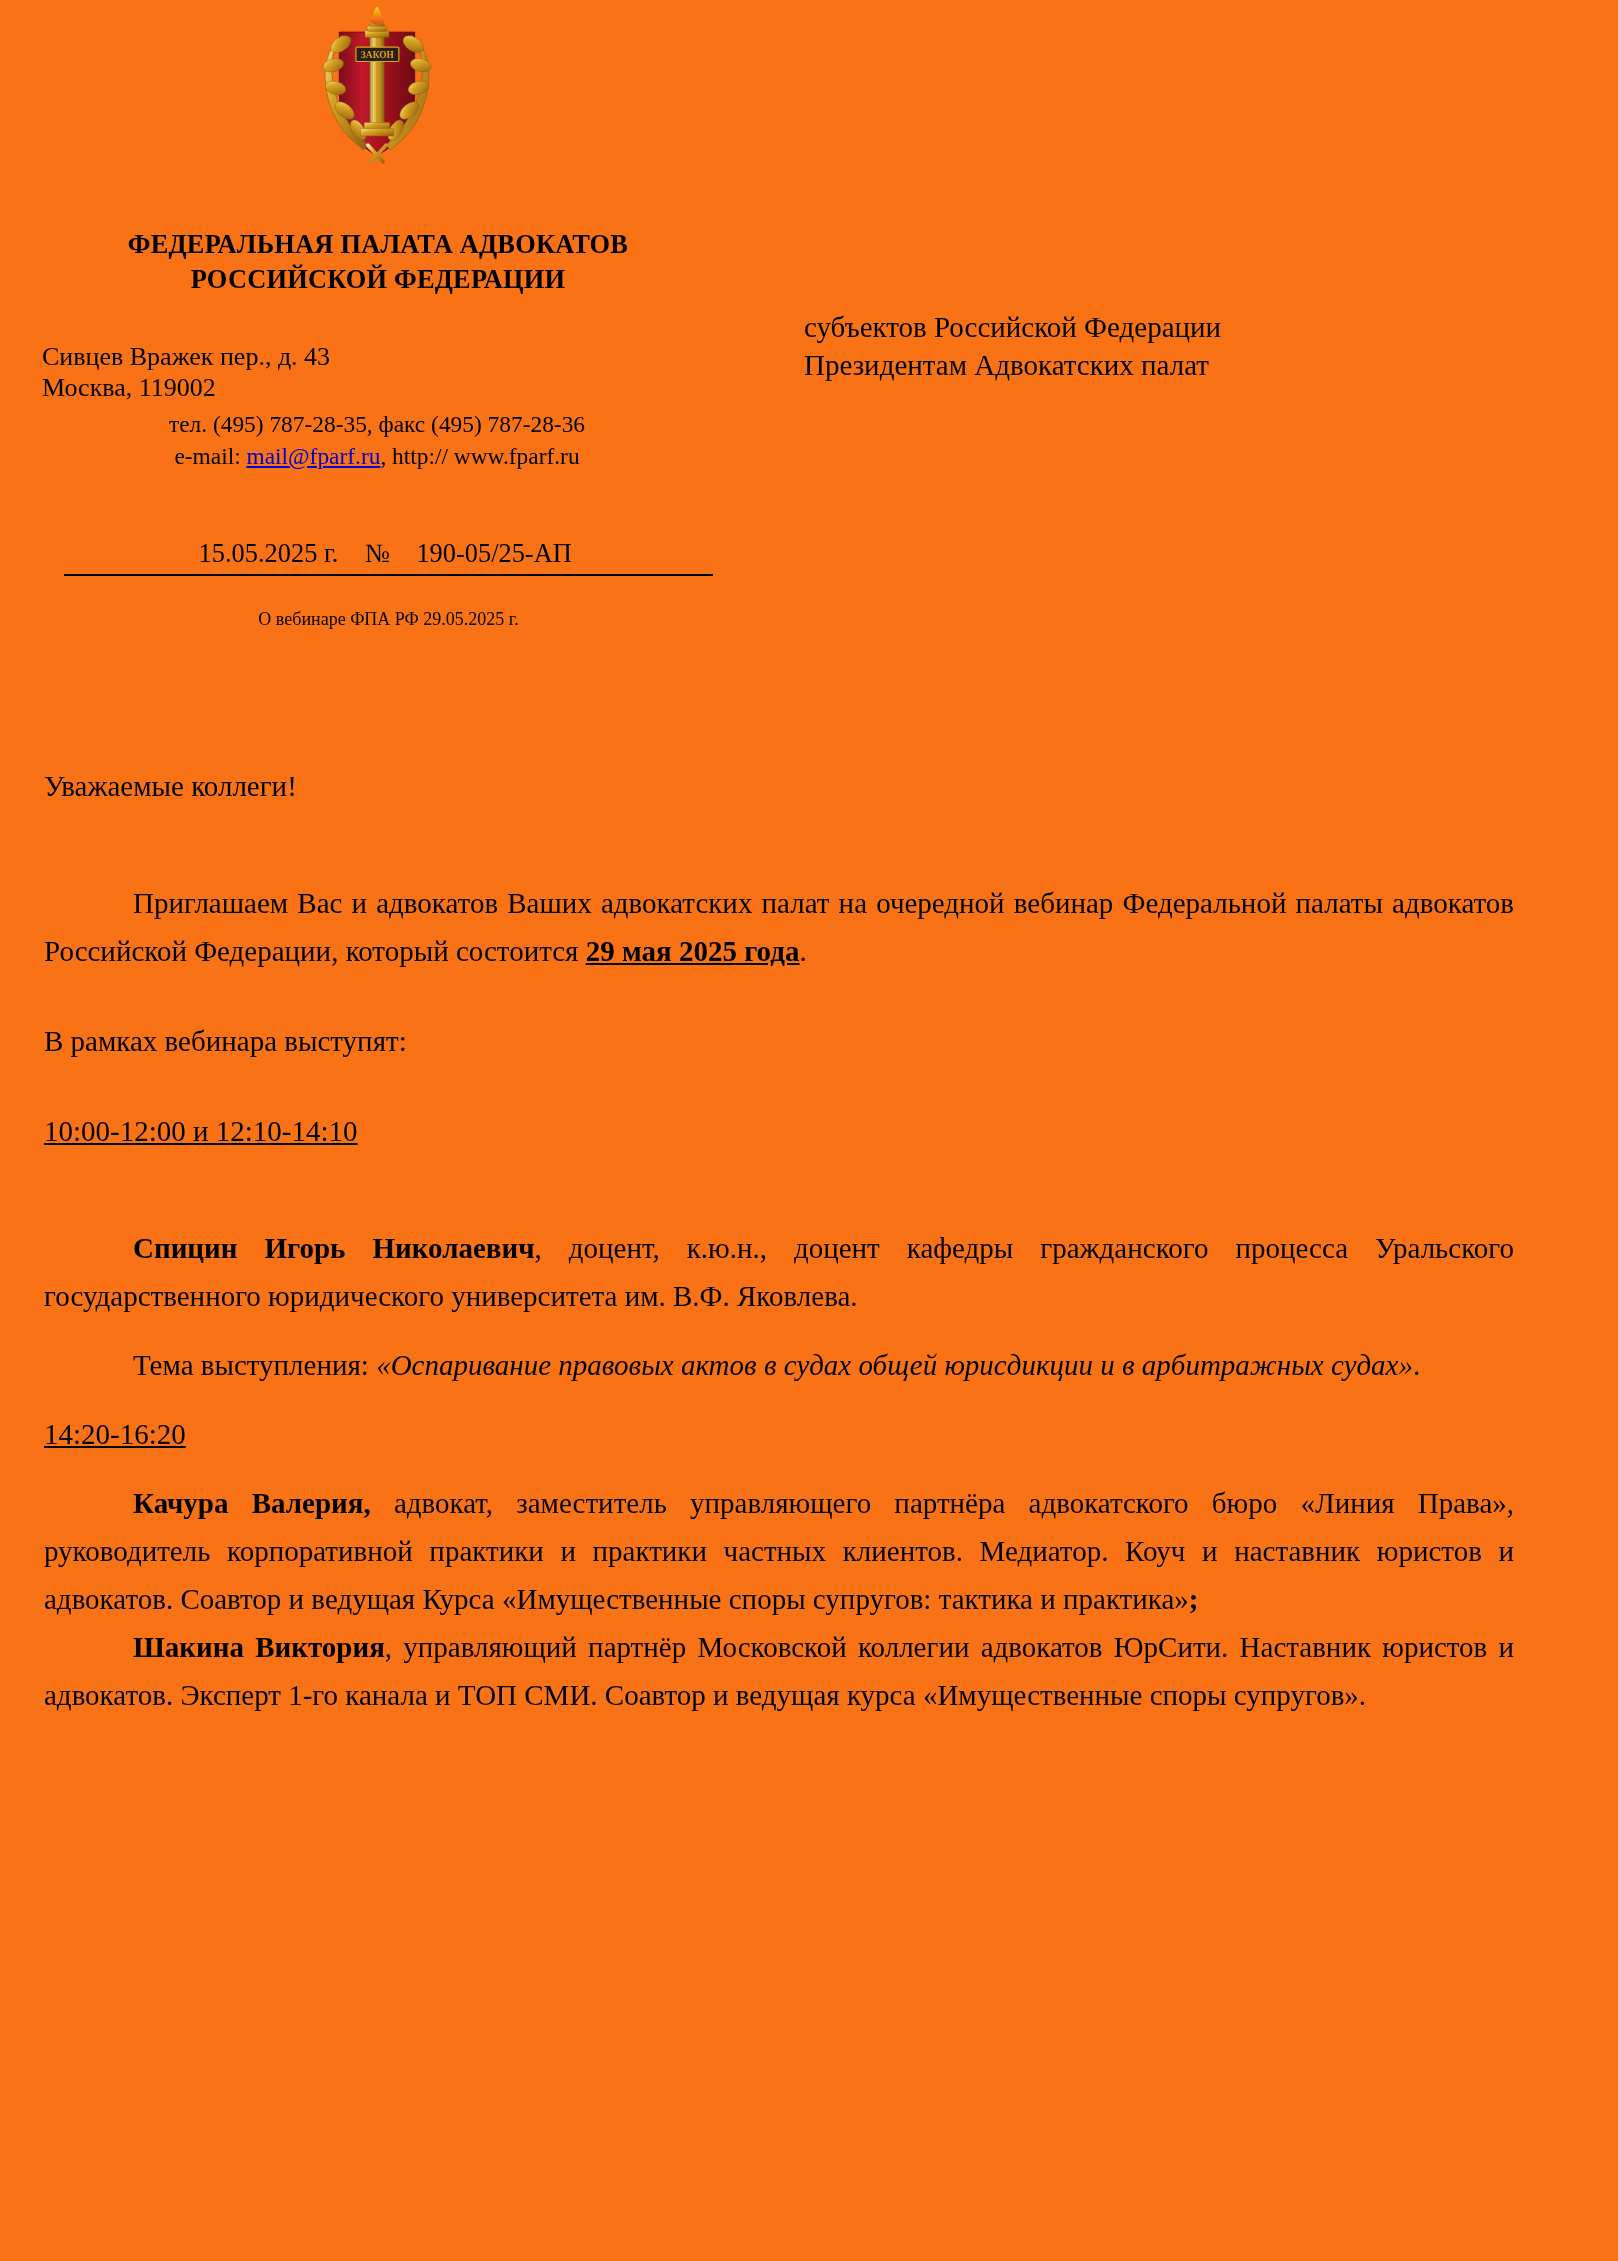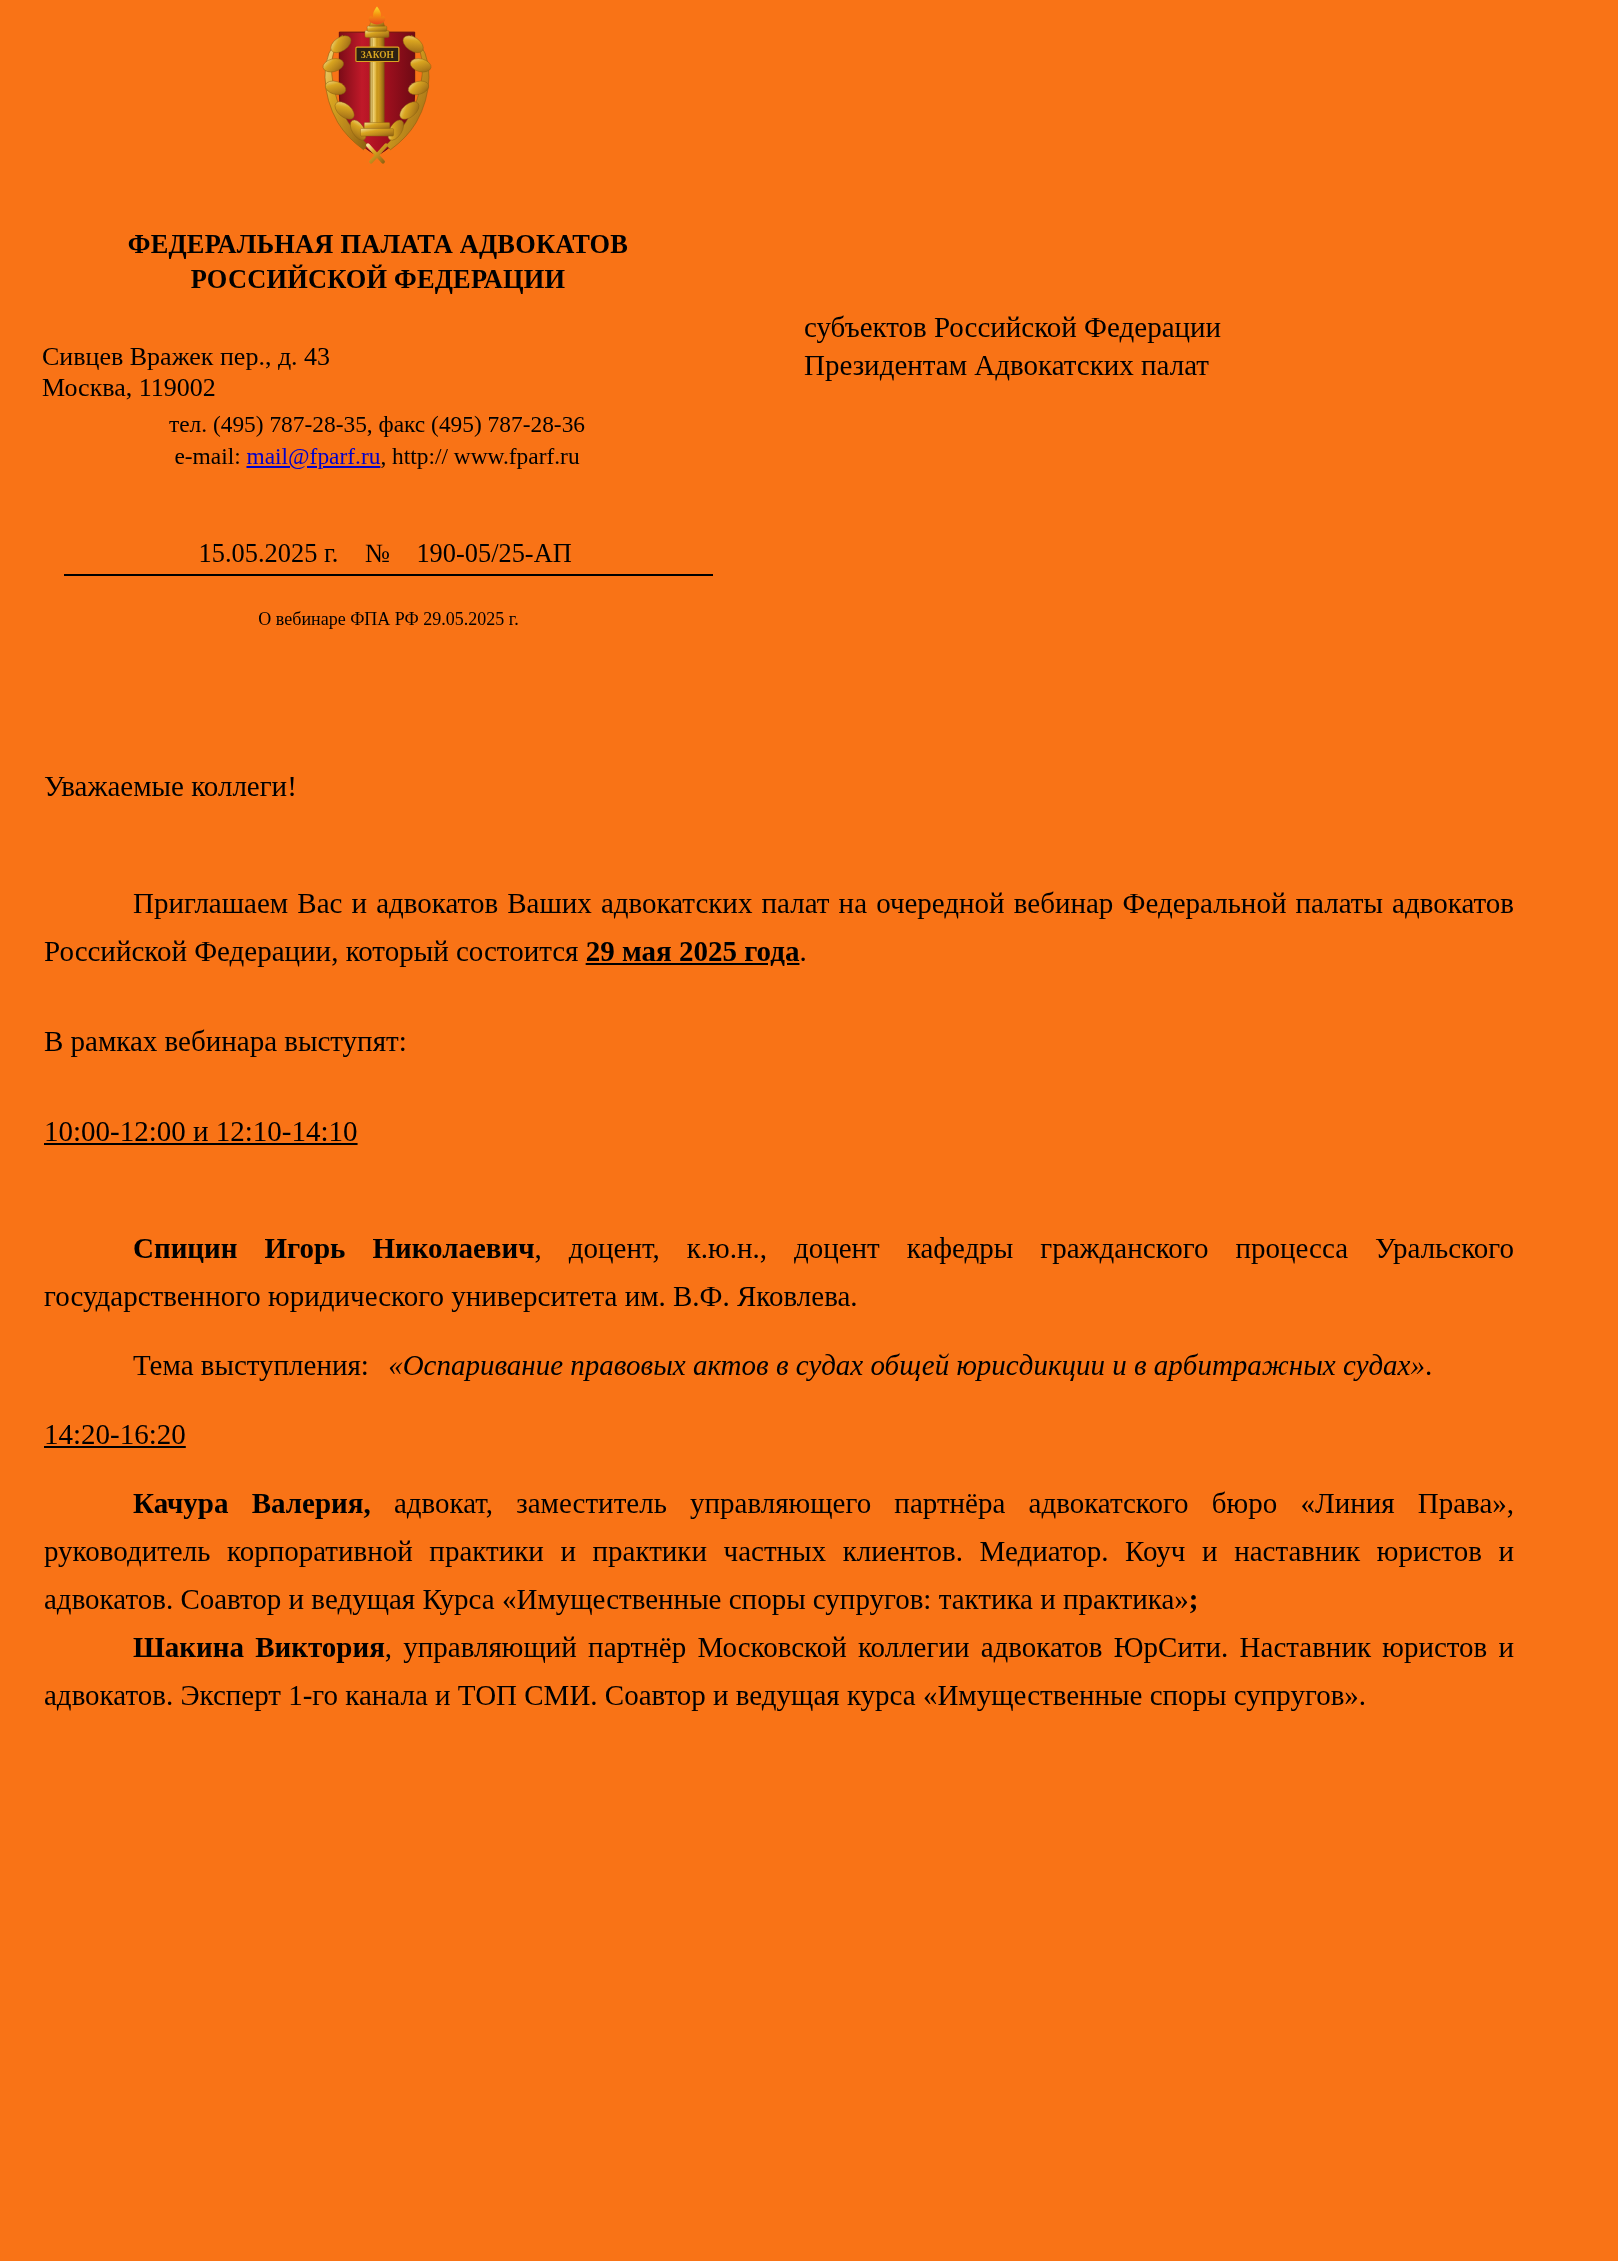--- a/index.html
+++ b/index.html
@@ -118,21 +118,21 @@
     text-align: justify;
     text-justify: inter-word;
   }
   .center { text-align: left; }
   .indent { text-indent: 89px; }
   .gap-sm { height: 21px; }
   .gap-md { height: 42px; }
   .gap-lg { height: 69px; }
   .b { font-weight: bold; }
   .u { text-decoration: underline; }
-  .i { font-style: italic; margin-left: 12px; }
+  .i { font-style: italic; }
   .bu { font-weight: bold; text-decoration: underline; }
 </style>
 </head>
 <body>
 
 <div class="page">
 
   <div class="emblem-wrap">
     <svg viewBox="0 0 180 215" xmlns="http://www.w3.org/2000/svg">
       <defs>

